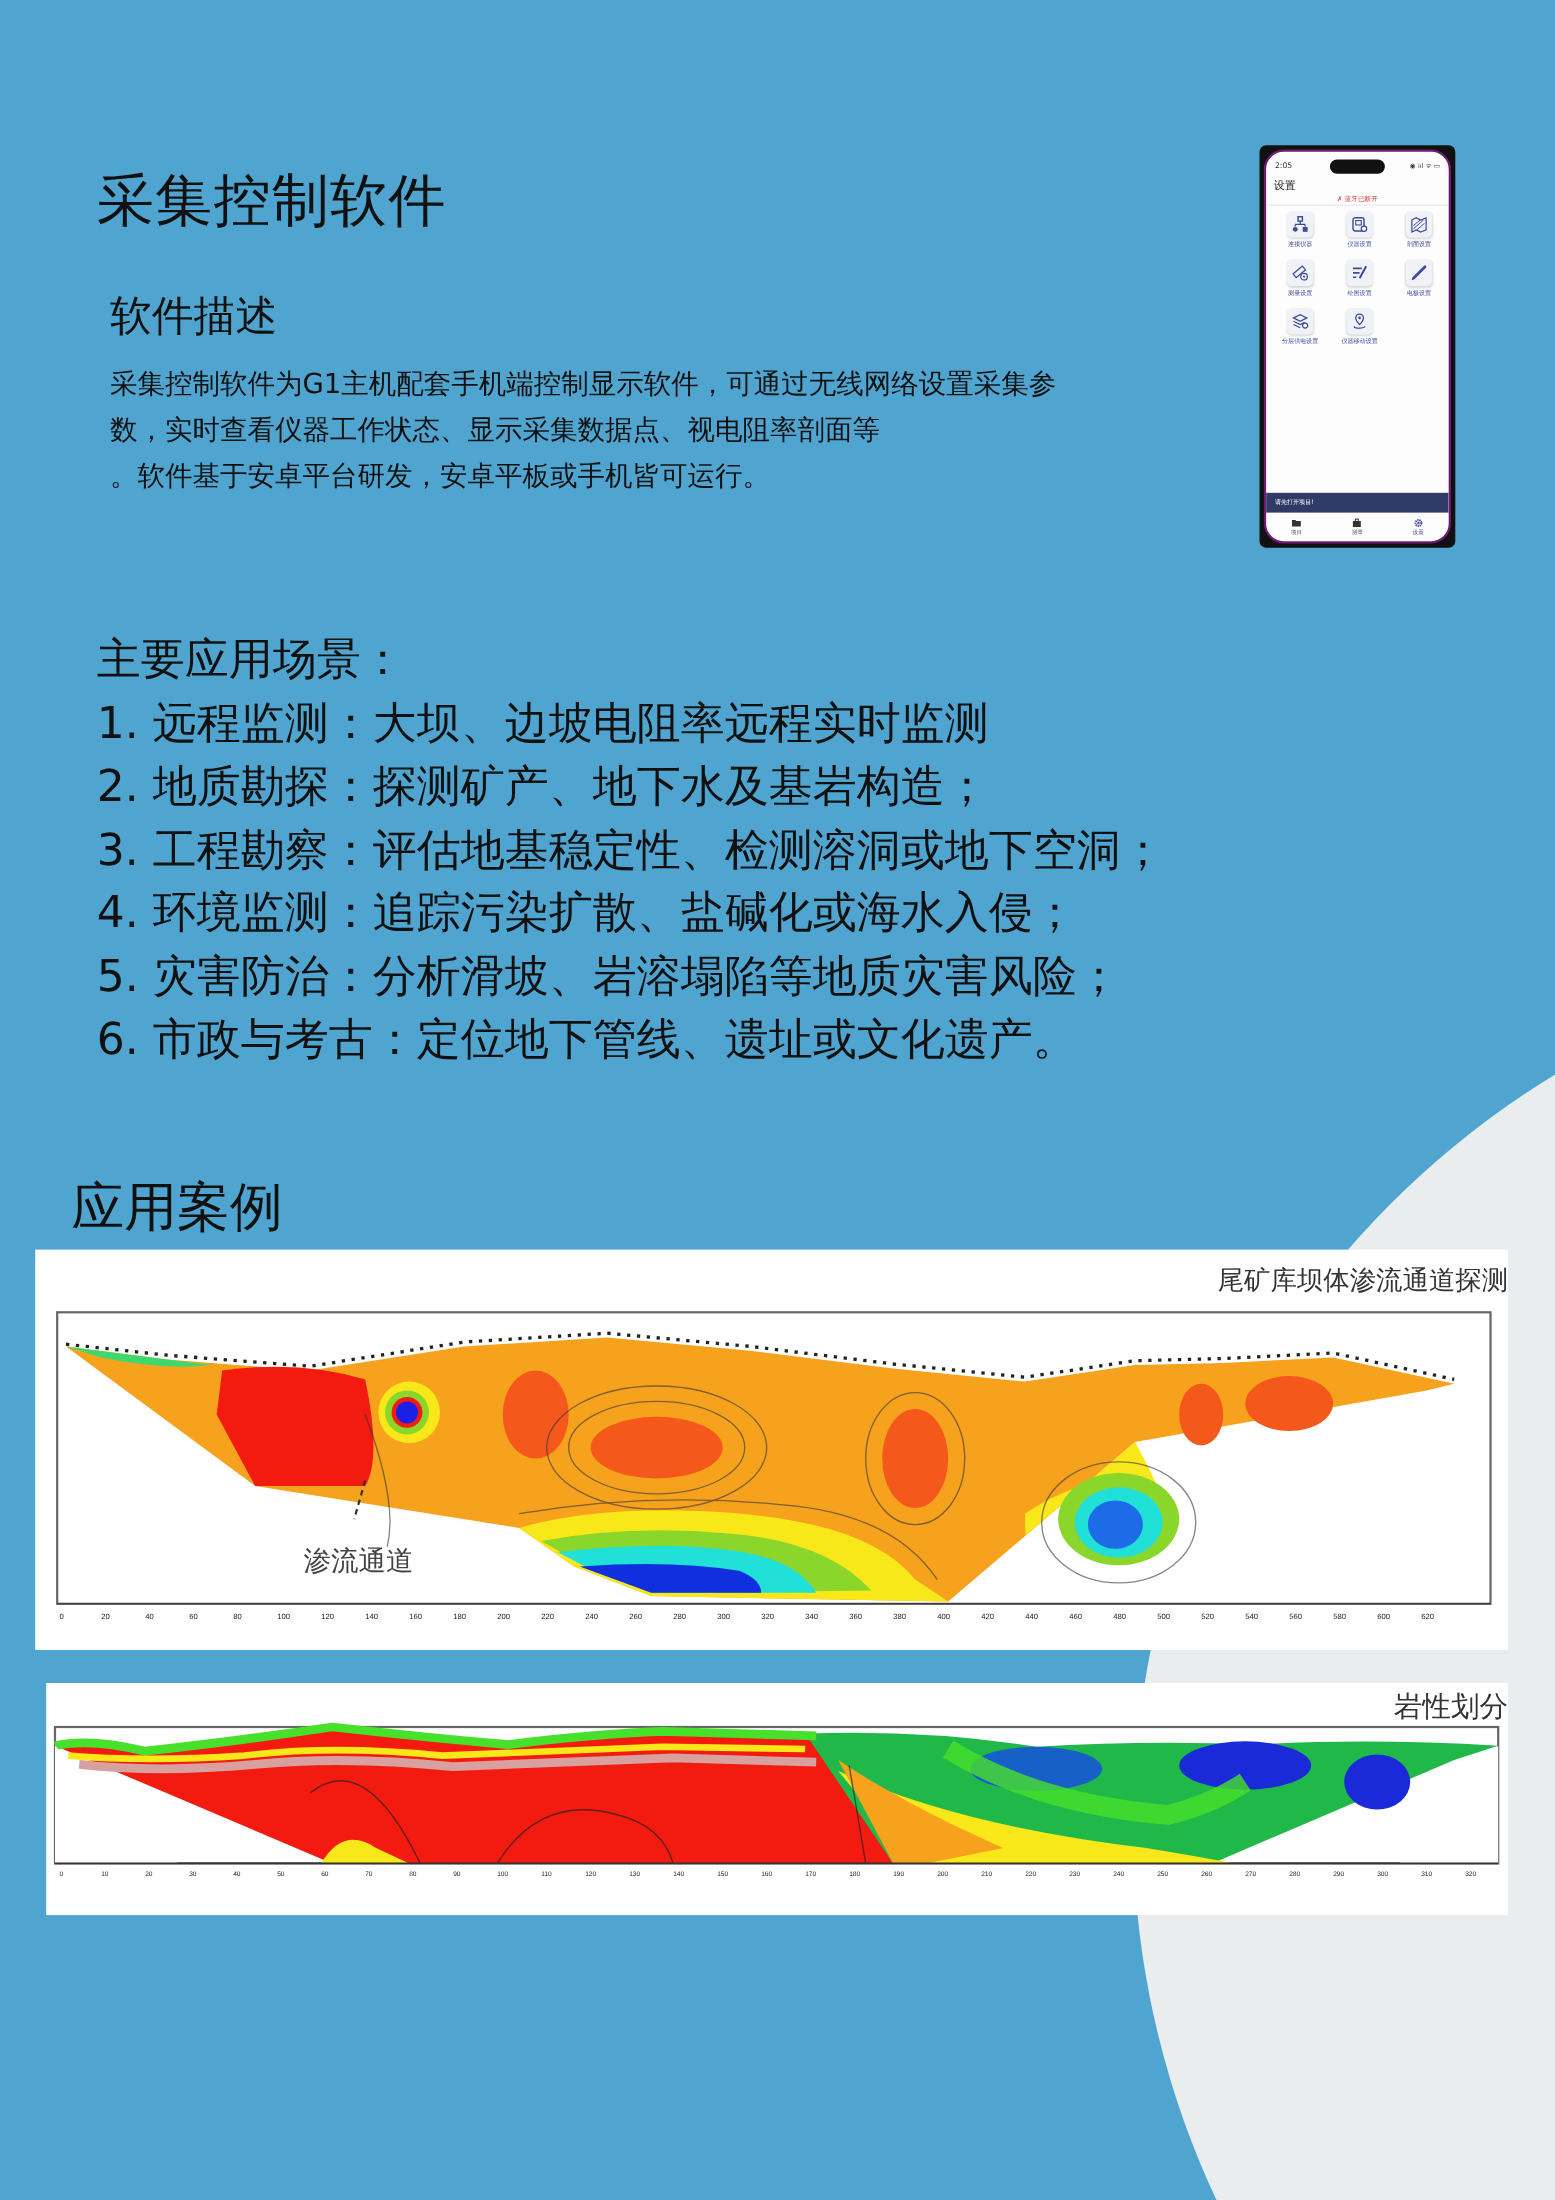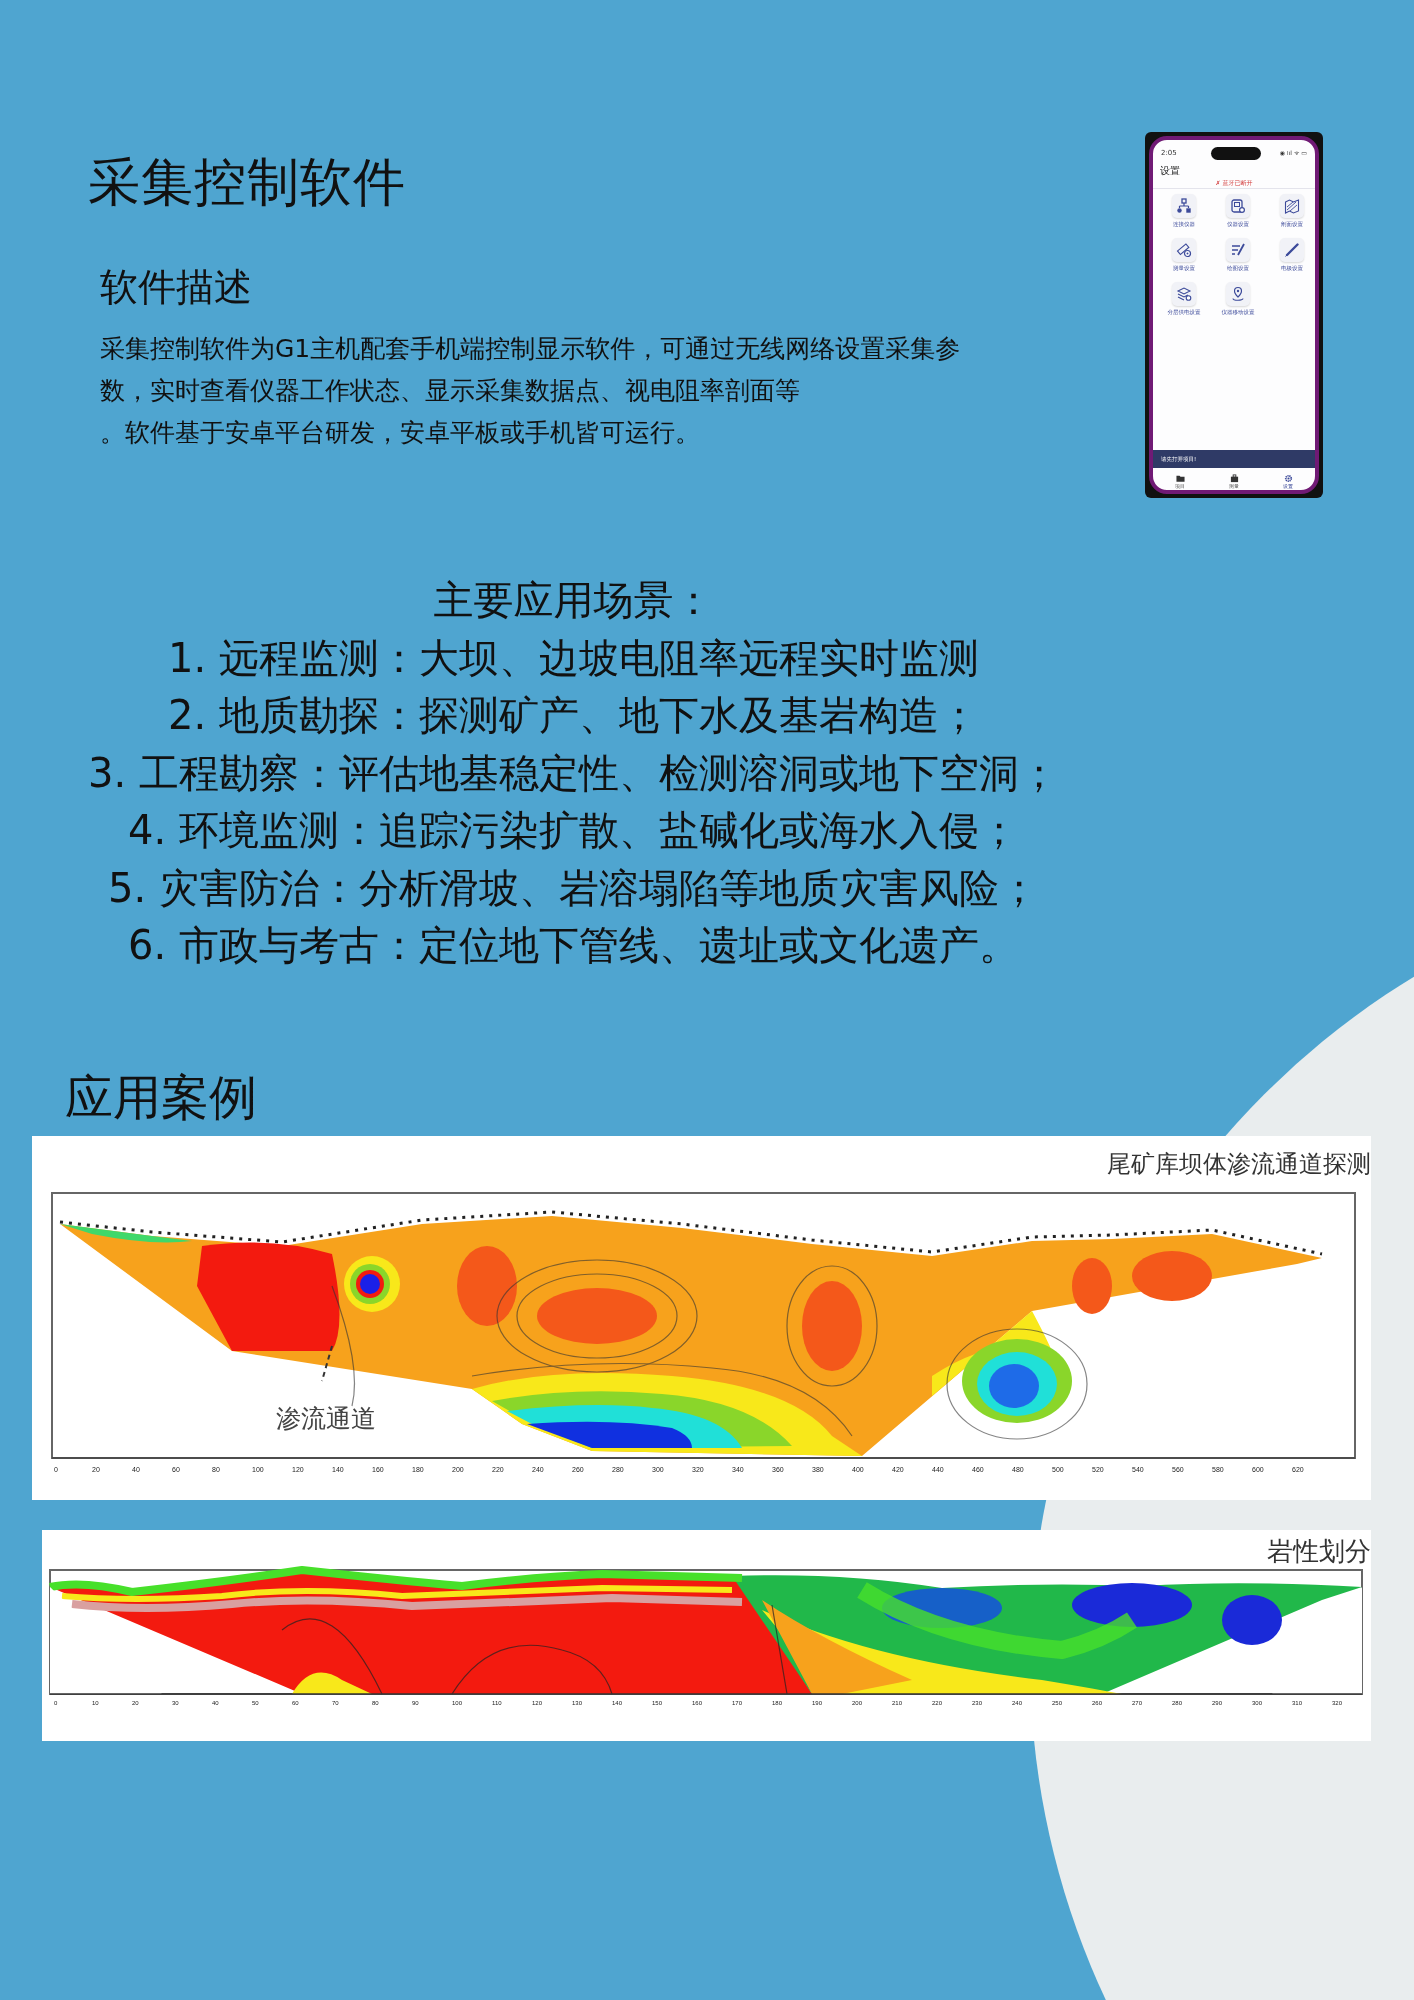--- a/index.html
+++ b/index.html
@@ -12,31 +12,31 @@
   .corner-arc {
     position:absolute; left:1030px; top:860px; width:1600px; height:1600px;
     border-radius:50%; box-shadow: 0 0 0 2000px #4fa5d0; pointer-events:none;
   }
   .corner-clip { position:absolute; left:0; top:0; width:1414px; height:2000px; overflow:hidden; pointer-events:none; }
   .page-title { position:absolute; left:88px; top:148px; font-size:52px; font-weight:400; letter-spacing:1px; }
   .desc-title { position:absolute; left:100px; top:262px; font-size:38px; }
   .desc-body { position:absolute; left:100px; top:328px; width:1030px; font-size:25px; line-height:42px; color:#111; }
   .divider { position:absolute; left:524px; top:525px; width:890px; height:4px; background:#4fa5d0; }
   .scenes { position:absolute; left:88px; top:572px; font-size:40px; line-height:57.5px; }
-  .scenes div { white-space:nowrap;text-align:center; }
+  .scenes div { white-space:nowrap; }
   .cases-title { position:absolute; left:65px; top:1066px; font-size:48px; }
 
   
   .phone {
     position:absolute; left:1145px; top:132px; width:178px; height:366px;
     background:#111; border-radius:6px; box-sizing:border-box; padding:4px;
   }
   .phone-screen {
     position:relative; width:100%; height:100%; background:#fdfdfe;
-    border-radius:18px; overflow:hidden; border:4px solid #701a75; box-sizing:border-box;
+    border-radius:18px; overflow:hidden; border:2px solid #701a75; box-sizing:border-box;
   }
   .notch { position:absolute; left:58px; top:7px; width:50px; height:13px; background:#111; border-radius:8px; }
   .status-time { position:absolute; left:8px; top:9px; font-size:7px; color:#333; }
   .status-icons { position:absolute; right:8px; top:9px; font-size:6px; color:#333; }
   .ph-title { position:absolute; left:7px; top:24px; font-size:10px; color:#222; }
   .ph-bt { position:absolute; left:0; right:0; top:39px; text-align:center; font-size:6px; color:#d23a3a; }
   .ph-sep { position:absolute; left:0; right:0; top:48px; height:1px; background:#e4e4ec; }
   .ph-grid { position:absolute; left:4px; top:54px; width:162px; display:grid; grid-template-columns:repeat(3,54px); row-gap:10px; }
   .ph-item { display:flex; flex-direction:column; align-items:center; }
   .ph-icon { width:24px; height:24px; border-radius:5px; background:#f1f2f7; box-shadow:0 1px 2px rgba(0,0,0,.15); display:flex; align-items:center; justify-content:center; }

